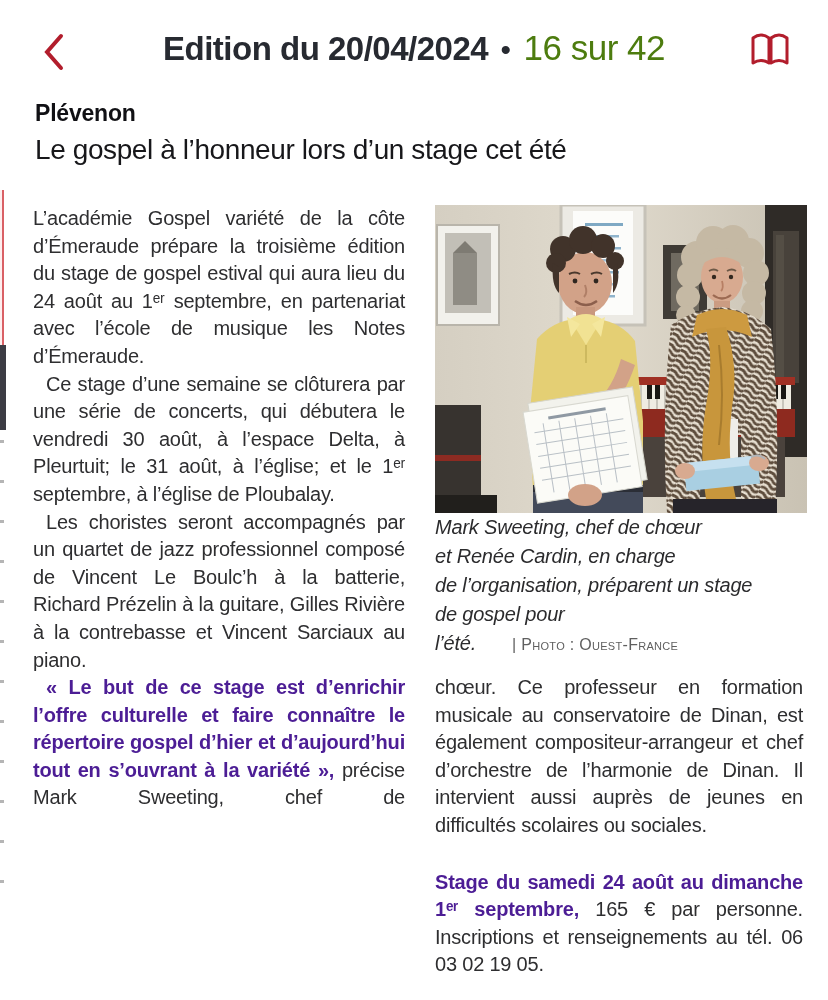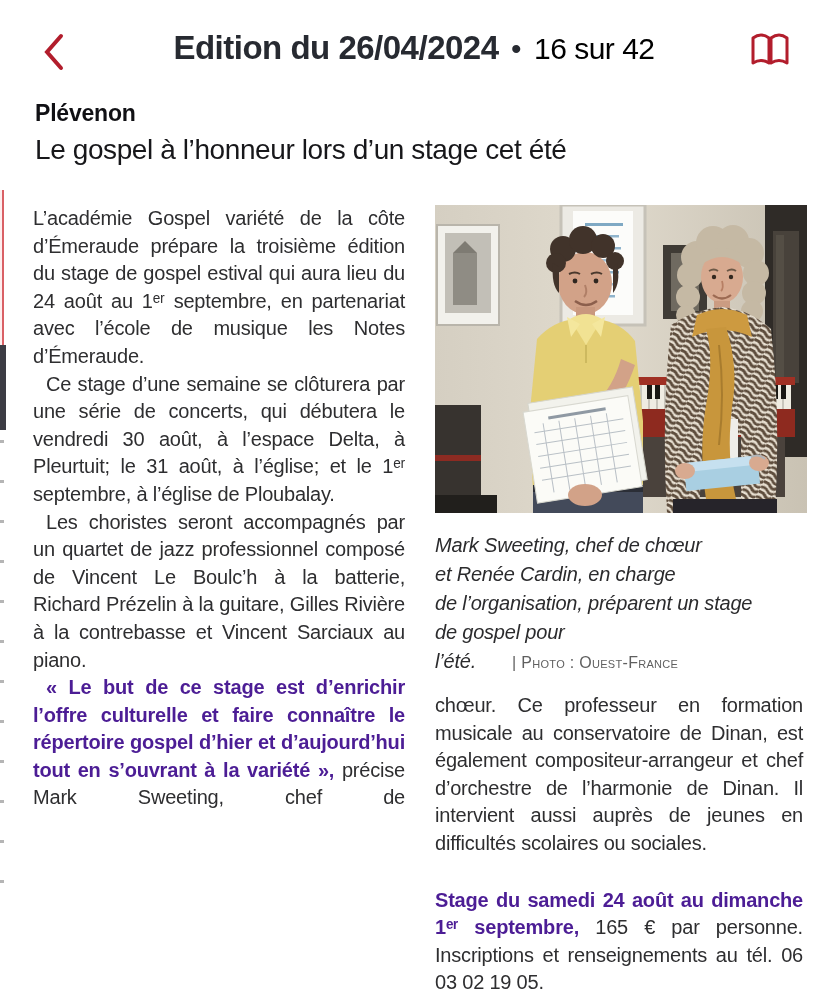--- a/index.html
+++ b/index.html
@@ -8,21 +8,21 @@
   .page { position:relative; width:828px; height:1000px; background:#fff; }
 
   
   .header { position:absolute; left:0; top:0; width:828px; height:96px;
     display:flex; align-items:center; background:#fff; }
   .back-btn { position:absolute; left:30px; top:26px; width:48px; height:52px;
     background:none; border:none; cursor:pointer; display:flex; align-items:center; justify-content:center; }
   .header-center { flex:1; text-align:center; padding:0 90px; white-space:nowrap; }
   .header-date { font-size:33px; font-weight:bold; color:#272a31; letter-spacing:-0.5px; }
   .header-sep { font-size:30px; color:#272a31; margin:0 8px; }
-  .header-pages { font-size:30px; font-weight:400; color:#000000; letter-spacing:-0.5px;text-align:center; }
+  .header-pages { font-size:35px; font-weight:400; color:#4d7c0f; letter-spacing:-0.5px;text-align:center; }
   .reader-btn { position:absolute; right:32px; top:24px; width:52px; height:54px;
     background:none; border:none; cursor:pointer; display:flex; align-items:center; justify-content:center; }
 
   
   .sliver { position:absolute; left:0; top:0; width:8px; height:1000px; }
   .sliver-red { position:absolute; left:0; top:190px; width:4px; height:155px;
     background:#fdeeee; border-right:2px solid #d96065; }
   .sliver-dark { position:absolute; left:0; top:345px; width:6px; height:85px; background:#3c3c44; }
   .sliver-text { position:absolute; left:0; top:440px; width:4px; height:470px;
     background:repeating-linear-gradient(to bottom,#8d8d8d 0 3px,transparent 3px 40px); opacity:.65; }
@@ -38,21 +38,21 @@
   .col-left  { left:33px;  width:372px; }
   .col-right { left:435px; width:368px; }
 
   .bpar { text-align:justify; }
   .bpar.indent { text-indent:13px; }
   .bpar.stretch-last { text-align-last:justify; }
   .bold-seg { font-weight:bold; color:#4c1d95; }
 
   
   .photo-wrap { width:372px; height:308px; overflow:hidden; background:#d8d2c5; }
-  .caption { margin-top:18px; font-style:italic; font-size:20px; line-height:29px; color:#2b2b2d; }
+  .caption { margin-top:0; font-style:italic; font-size:20px; line-height:29px; color:#2b2b2d; }
   .credit { font-style:normal; font-variant:small-caps; font-size:16px; color:#5f5f5f;
     letter-spacing:.3px; margin-left:36px; white-space:nowrap; }
   .continuation { margin-top:15px; }
   .practical { margin-top:29px; }
 </style>
 </head>
 <body>
 
 <div class="page">
 
@@ -62,21 +62,21 @@
     <div class="sliver-text"></div>
   </div>
 
   <div class="header">
     <button class="back-btn">
       <svg width="30" height="44" viewBox="0 0 30 44">
         <polyline points="22,6 8,22 22,38" fill="none" stroke="#b21d2c" stroke-width="4" stroke-linecap="round" stroke-linejoin="miter"></polyline>
       </svg>
     </button>
     <div class="header-center">
-      <span class="header-date">Edition du 26/04/2024</span>
+      <span class="header-date">Edition du 20/04/2024</span>
       <span class="header-sep">•</span>
       <span class="header-pages">16 sur 42</span>
     </div>
     <button class="reader-btn">
       <svg width="44" height="40" viewBox="0 0 44 40">
         <path d="M5 7 Q13 1 21 7 L21 32 Q13 27 5 32 Z" fill="none" stroke="#b21d2c" stroke-width="3" stroke-linejoin="round"></path>
         <path d="M39 7 Q31 1 23 7 L23 32 Q31 27 39 32 Z" fill="none" stroke="#b21d2c" stroke-width="3" stroke-linejoin="round"></path>
       </svg>
     </button>
   </div>

